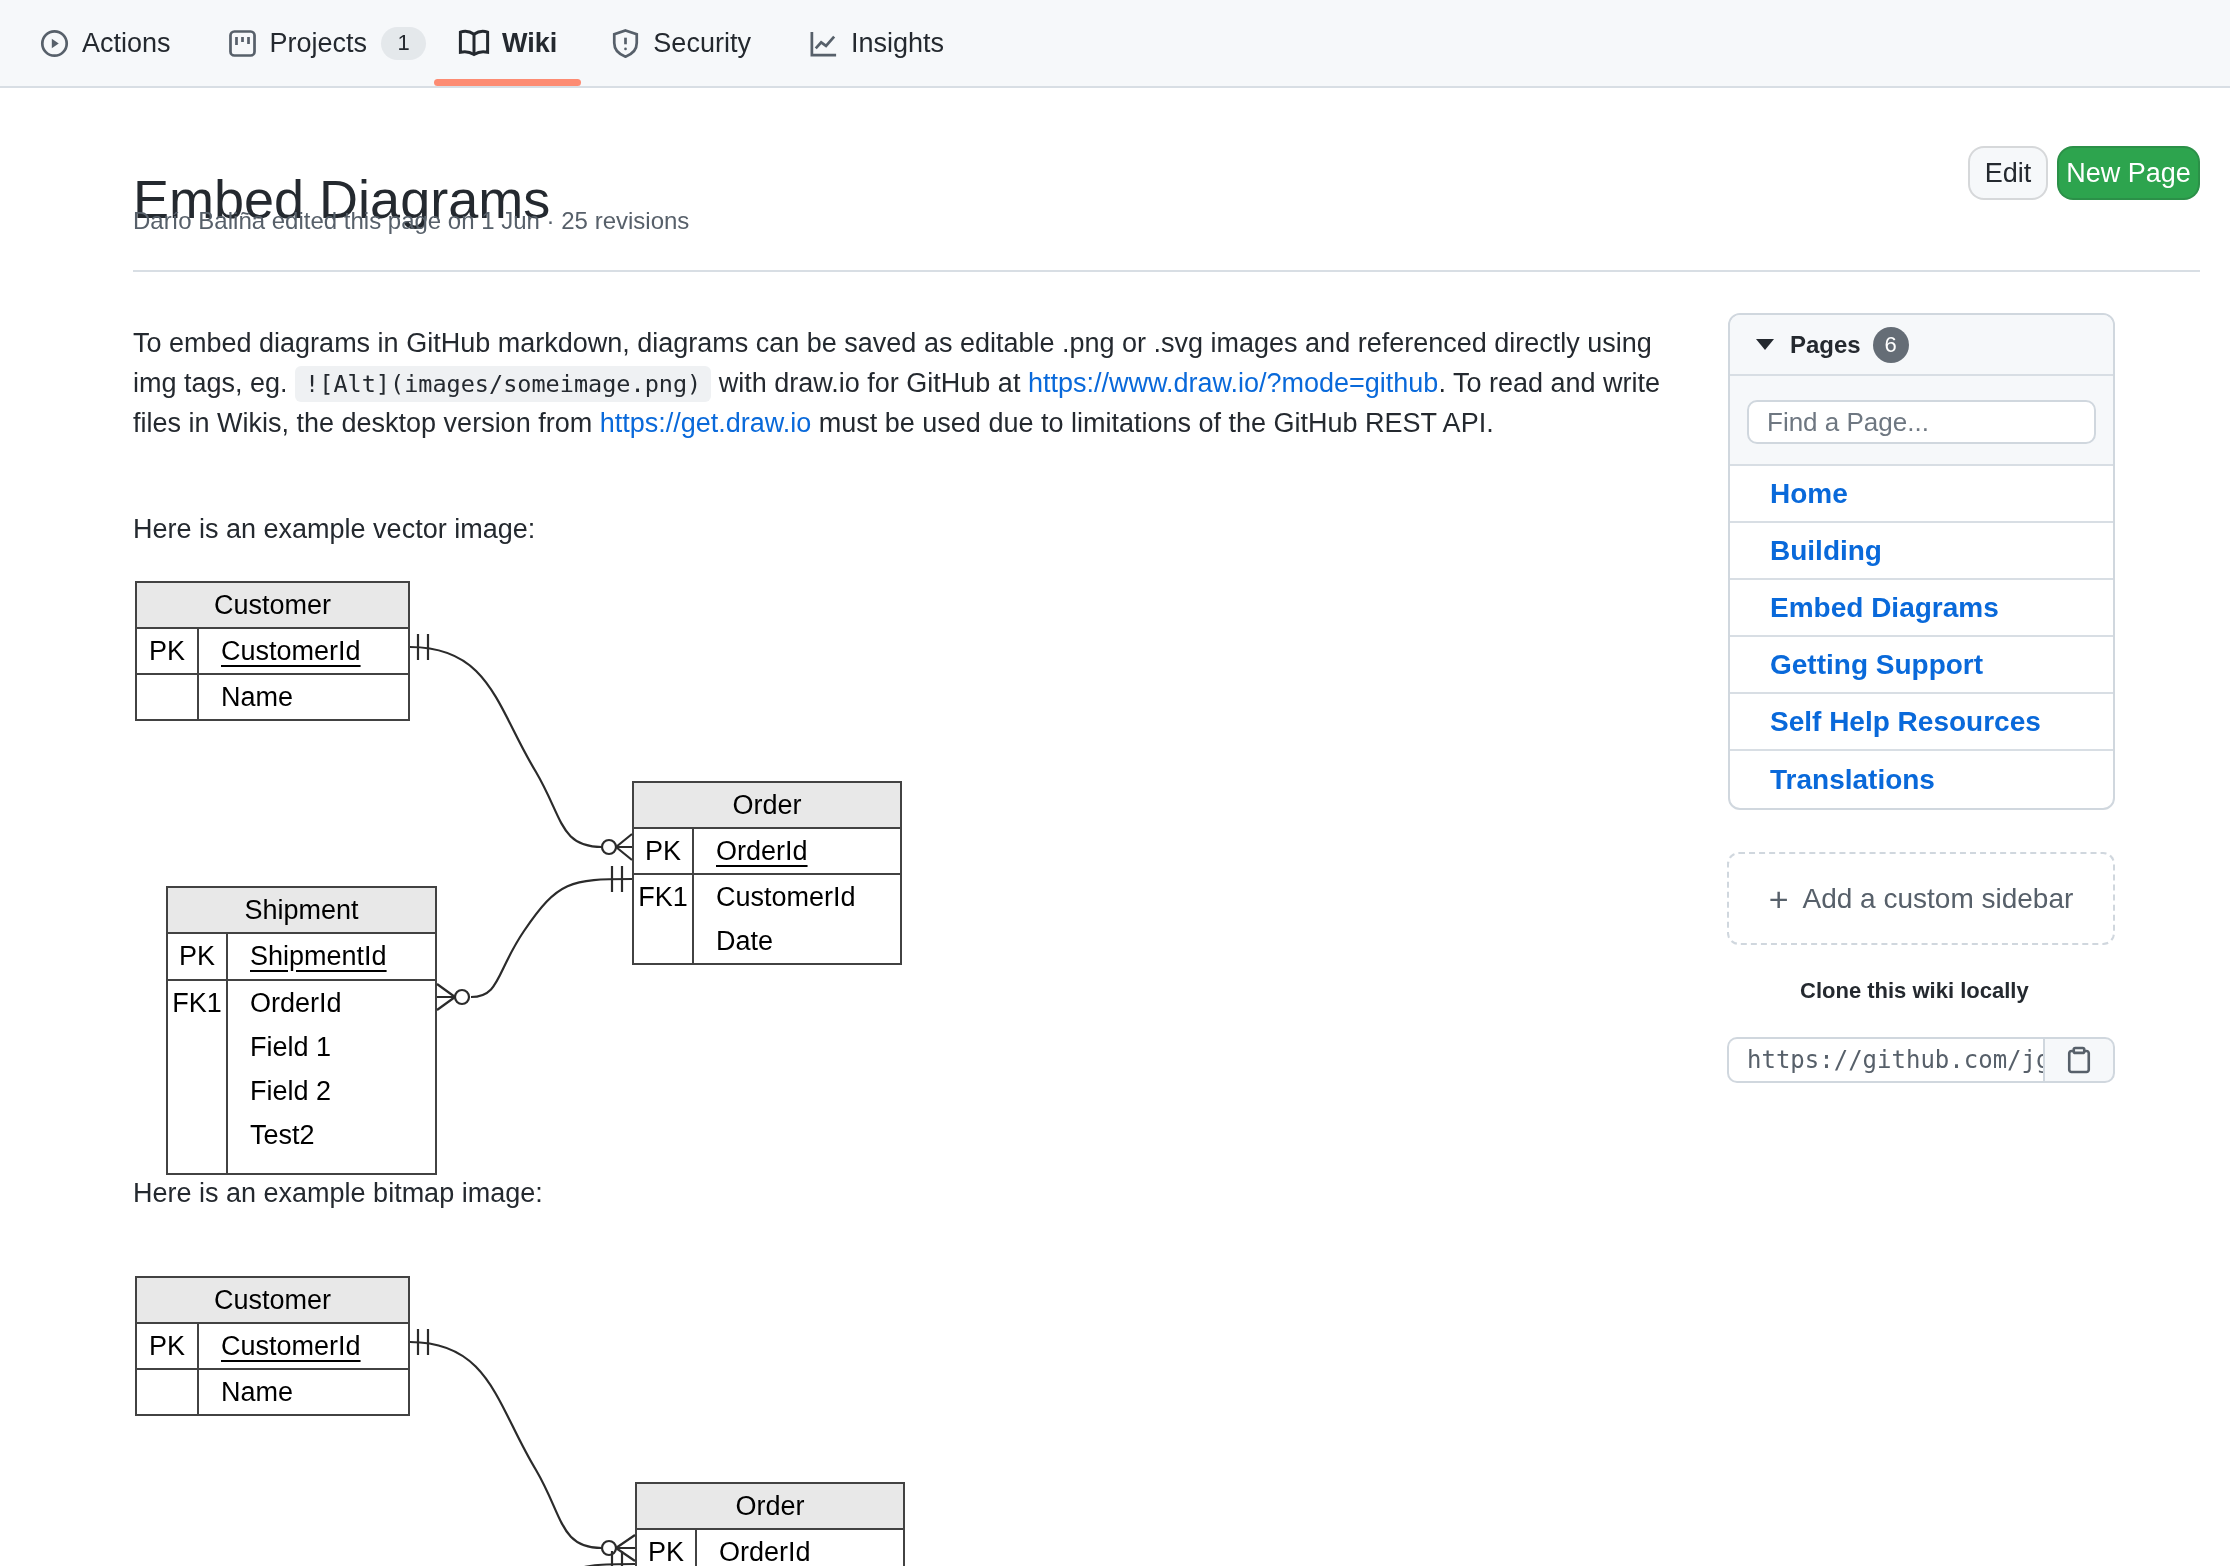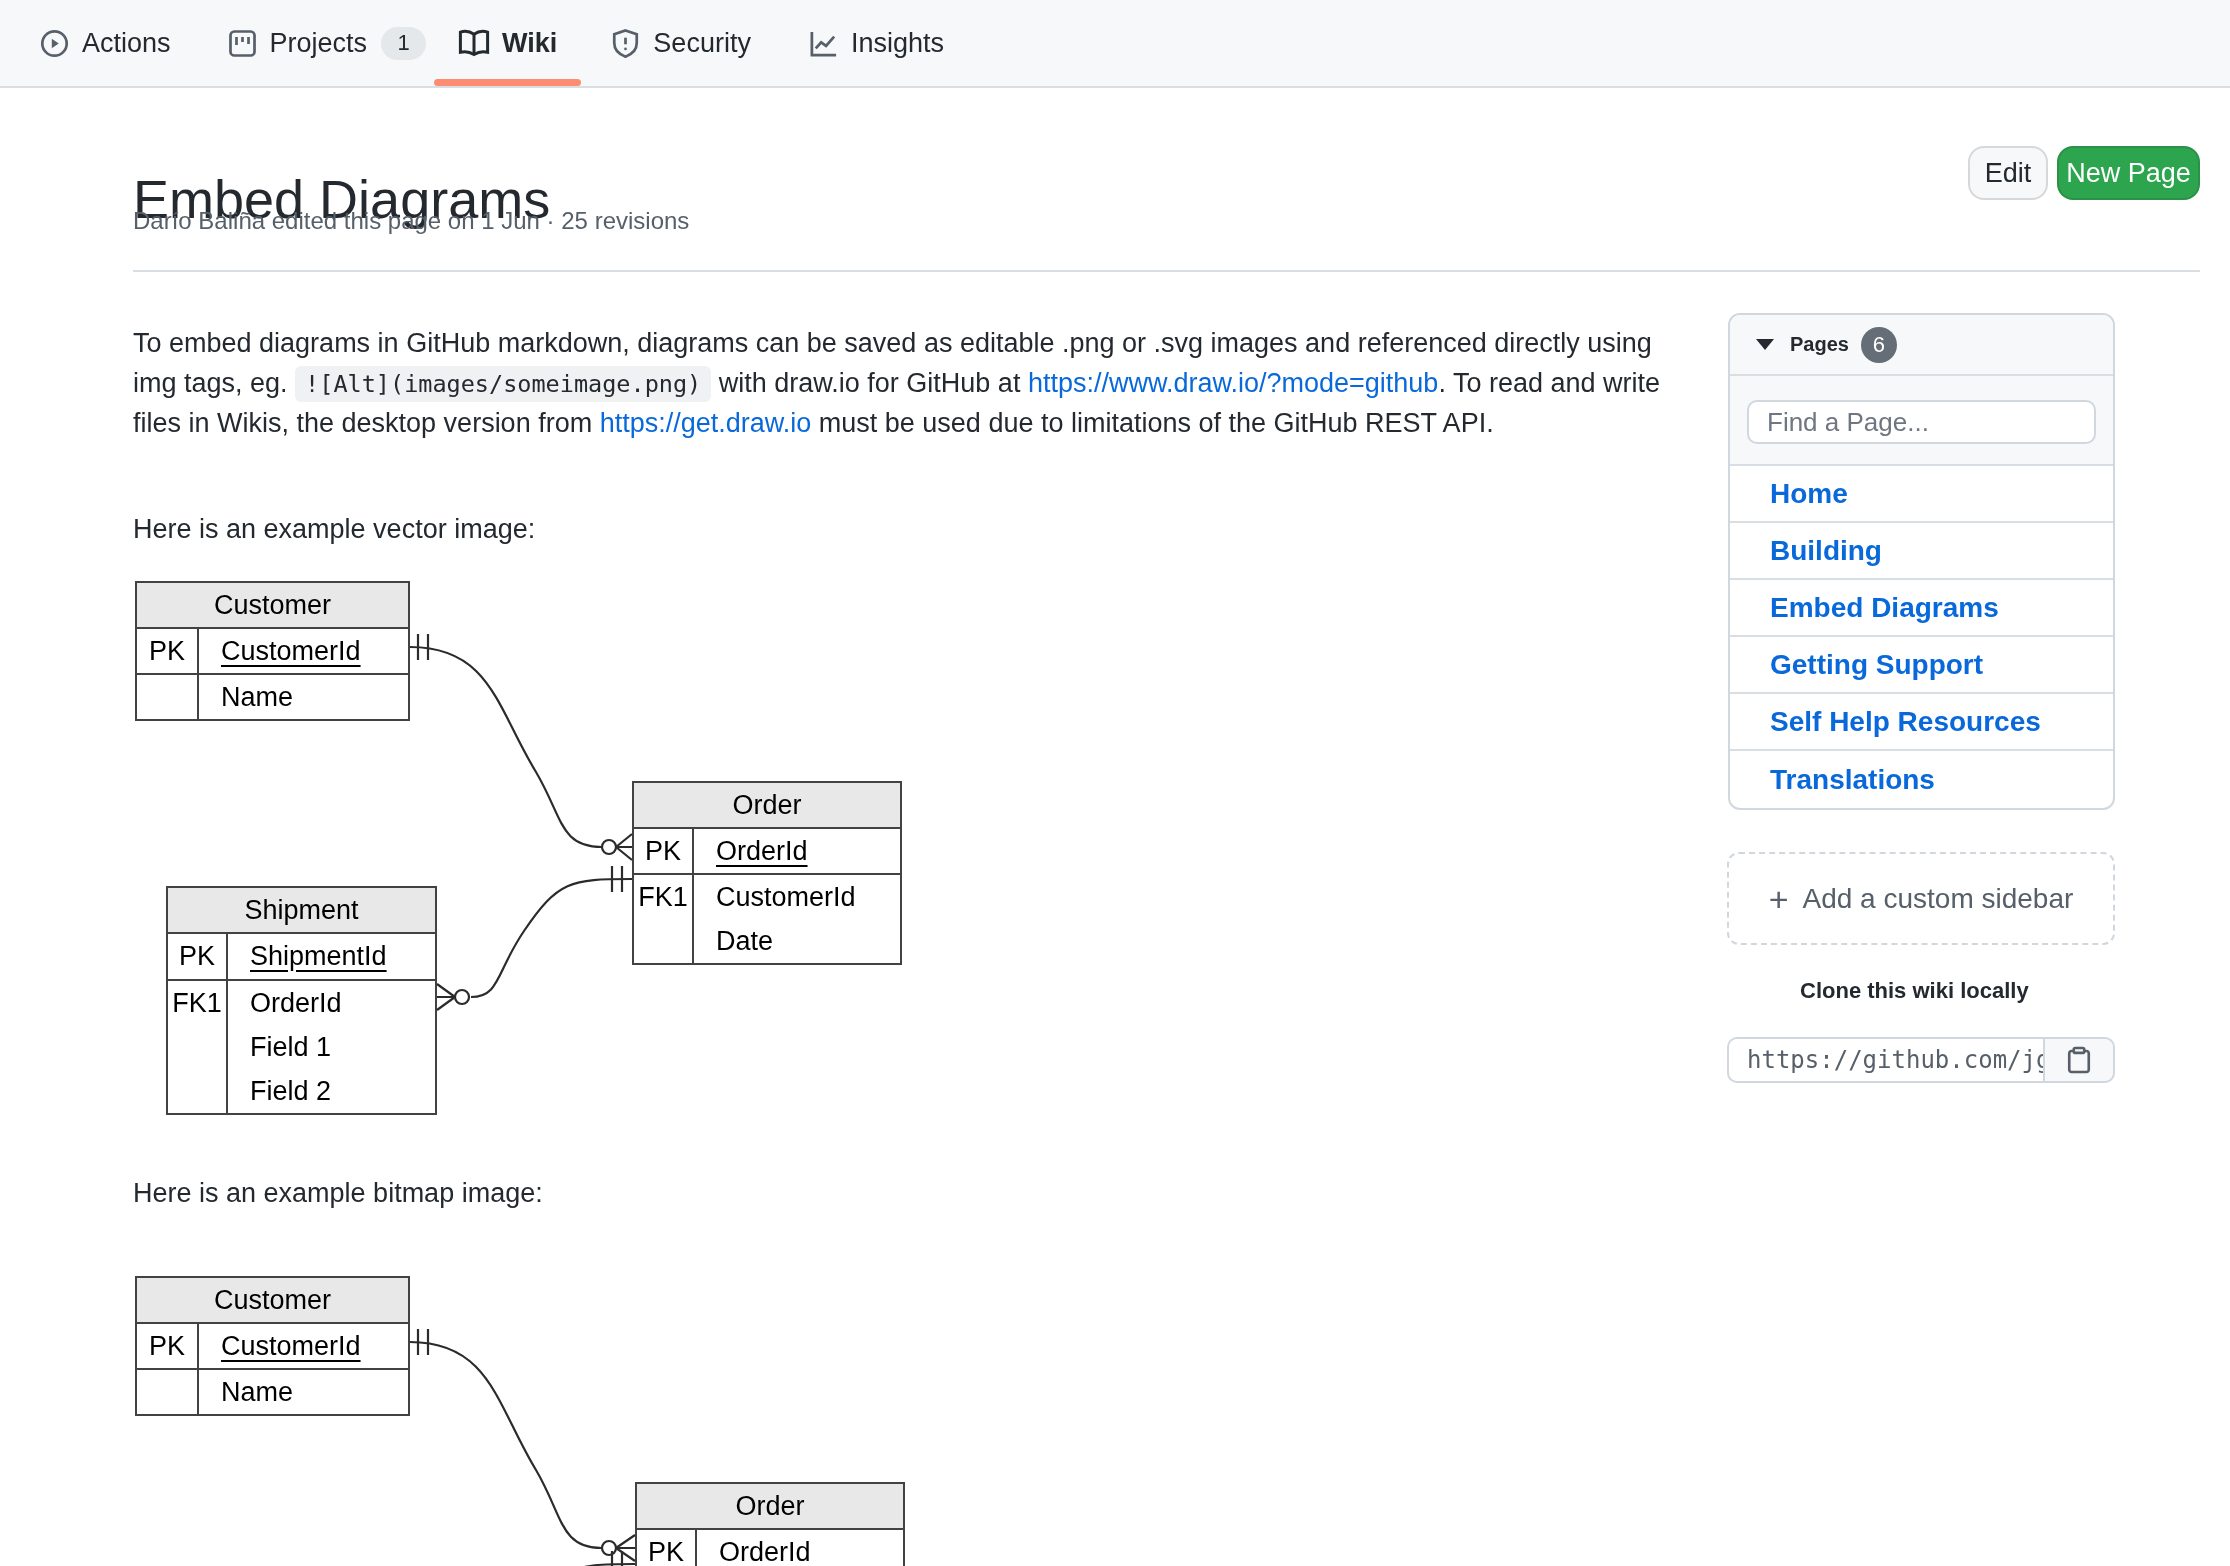--- a/index.html
+++ b/index.html
@@ -50,21 +50,21 @@
   .ent-f{padding-left:22px;line-height:44px;}
   .u{text-decoration:underline;text-underline-offset:5px;}
   .bmp{filter:blur(0.6px);}
   #connector-svg{position:absolute;left:0;top:0;pointer-events:none;}
 
   
   .sidepanel{position:absolute;left:1728px;top:313px;width:387px;box-sizing:border-box;border:2px solid var(--border);
     border-radius:12px;background:#fff;overflow:hidden;}
   .sp-head{height:59px;background:var(--subtle);border-bottom:2px solid var(--hair);display:flex;align-items:center;padding-left:26px;cursor:pointer;}
   .caret{width:0;height:0;border-left:9px solid transparent;border-right:9px solid transparent;border-top:11px solid var(--fg);margin-right:16px;}
-  .sp-title{font-size:20px;font-weight:700;color:var(--fg);}
+  .sp-title{font-size:24px;font-weight:700;color:var(--fg);}
   .sp-badge{margin-left:12px;min-width:36px;height:36px;border-radius:18px;background:#656d76;color:#fff;font-size:22px;
     display:flex;align-items:center;justify-content:center;}
   .sp-search{background:var(--subtle);border-bottom:2px solid var(--hair);padding:24px 17px 20px 17px;}
   .sp-search input{width:100%;height:44px;box-sizing:border-box;border:2px solid var(--border);border-radius:10px;
     padding:0 18px;font-size:26px;color:var(--fg);background:#fff;outline:none;font-family:inherit;}
   .sp-search input::placeholder{color:#6e7781;}
   .srow{height:57px;border-bottom:2px solid var(--hair);display:flex;align-items:center;padding-left:40px;cursor:pointer;box-sizing:border-box;}
   .srow:last-child{border-bottom:none;}
   .slink{color:var(--link);font-size:28px;font-weight:600;text-decoration:none;}
 
@@ -184,20 +184,24 @@
           <span class="ent-k" style="width: 60px;">FK1</span>
           <span class="ent-f">OrderId</span>
         </div>
         <div class="ent-r" style="height: 44px;">
           <span class="ent-k" style="width: 60px;"></span>
           <span class="ent-f">Field 1</span>
         </div>
         <div class="ent-r" style="height: 44px;">
           <span class="ent-k" style="width: 60px;"></span>
           <span class="ent-f">Field 2</span>
+        </div>
+        <div class="ent-r" style="height: 60px;">
+          <span class="ent-k" style="width: 60px;"></span>
+          <span class="ent-f">Test2</span>
         </div>
       </div>
       <div class="ent bmp" style="left: 135px; top: 1276px; width: 275px;">
         <div class="ent-h">Customer</div>
         <div class="ent-r hr" style="height: 44px;">
           <span class="ent-k" style="width: 62px;">PK</span>
           <span class="ent-f u">CustomerId</span>
         </div>
         <div class="ent-r" style="height: 44px;">
           <span class="ent-k" style="width: 62px;"></span>

